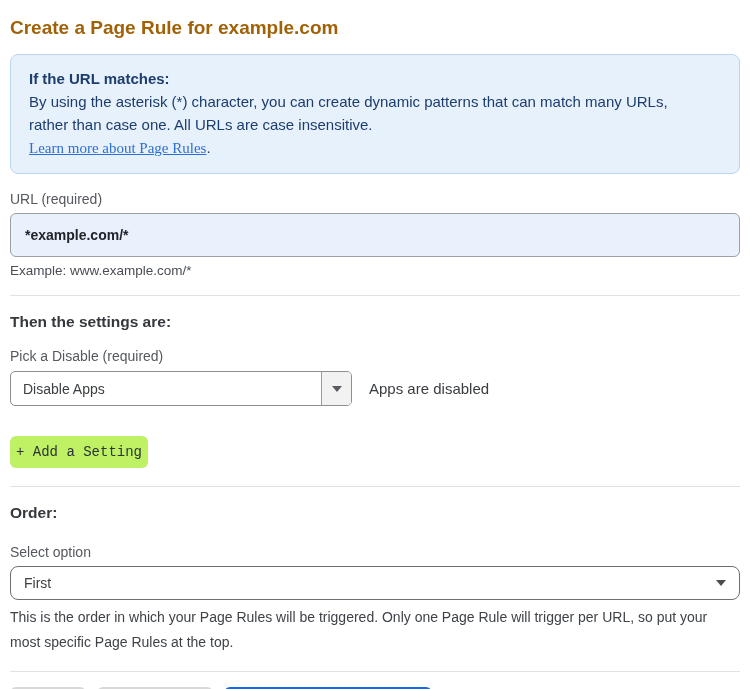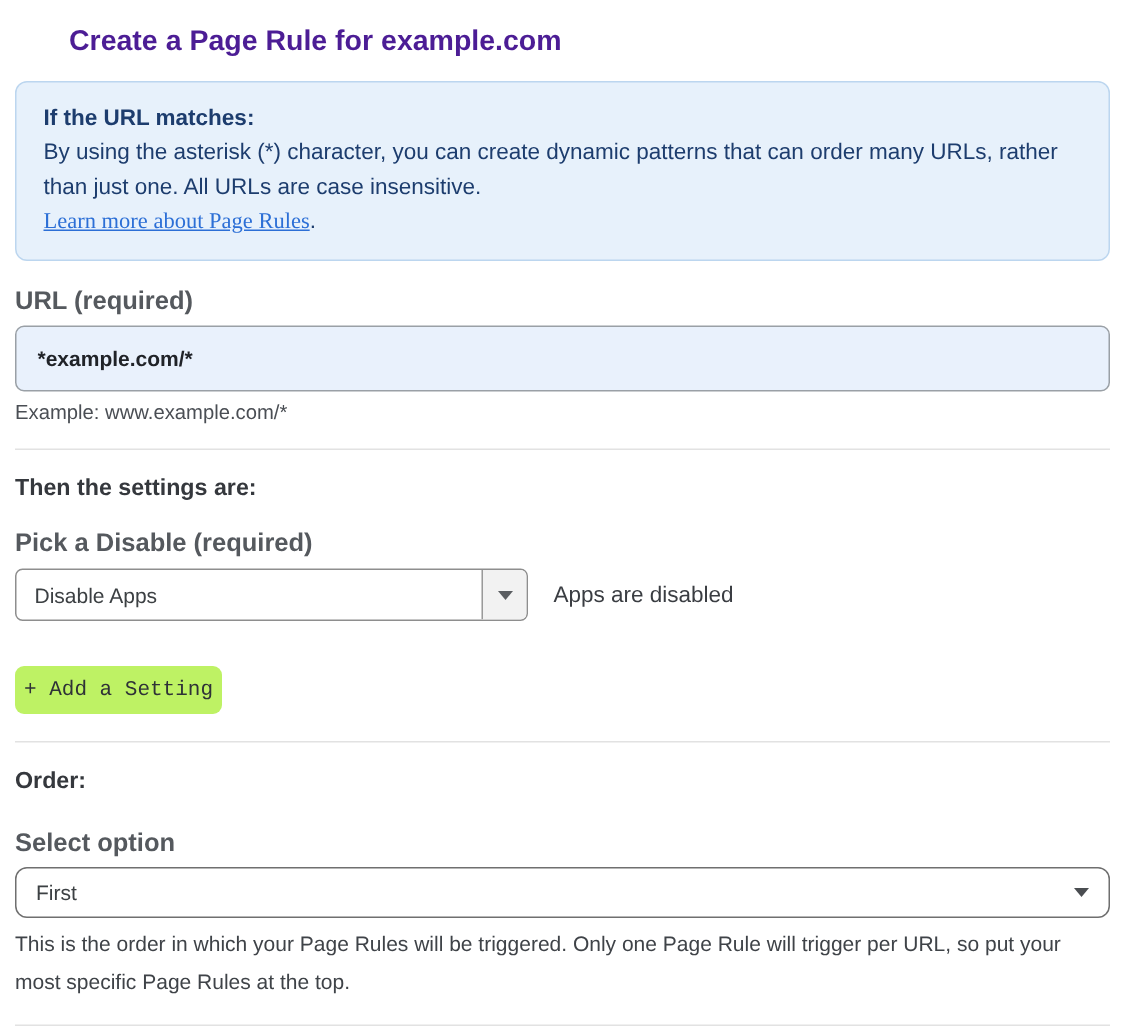--- a/index.html
+++ b/index.html
@@ -8,22 +8,21 @@
     font-family: "Liberation Sans", "DejaVu Sans", sans-serif;
     color: #35383d;
   }
   .container { padding: 10px 10px 0 10px; width: 750px; }
 
   .page-title {
     margin-top: 5px;
     font-size: 19px;
     line-height: 26px;
     font-weight: bold;
-    color: #4c1d95;
-    margin-left: 36px;
+    color: #a16207;
   }
 
   .info-box {
     margin-top: 13px;
     background: #e7f1fb;
     border: 1px solid #bcd6ef;
     border-radius: 8px;
     padding: 12px 29px 13px 18px;
     font-size: 15px;
     line-height: 23px;
@@ -32,23 +31,22 @@
   .info-box .info-heading { font-weight: bold; }
   .info-box a.info-link {
     color: #2c6fd6;
     text-decoration: underline;
     cursor: pointer;
     font-family: Liberation Serif, serif;
   }
 
   .field-label {
     margin-top: 17px;
-    font-size: 17px;
+    font-size: 14px;
     color: #55595e;
-    font-weight: bold;
   }
 
   .url-input {
     display: block;
     margin-top: 6px;
     width: 730px;
     height: 44px;
     background: #e9f1fc;
     border: 1px solid #9aa0a6;
     border-radius: 6px;
@@ -185,21 +183,21 @@
 </style>
 </head>
 <body>
 
 <div class="container">
 
   <h1 class="page-title">Create a Page Rule for example.com</h1>
 
   <div class="info-box">
     <div class="info-heading">If the URL matches:</div>
-    <div class="info-body">By using the asterisk (*) character, you can create dynamic patterns that can order many URLs, rather than just one. All URLs are case insensitive.</div>
+    <div class="info-body">By using the asterisk (*) character, you can create dynamic patterns that can match many URLs, rather than case one. All URLs are case insensitive.</div>
     <div><a class="info-link">Learn more about Page Rules</a><span>.</span></div>
   </div>
 
   <div class="field-label">URL (required)</div>
   <input class="url-input" type="text" value="*example.com/*" style="">
   <div class="helper-text">Example: www.example.com/*</div>
 
   <hr class="divider">
 
   <div class="section-heading">Then the settings are:</div>

